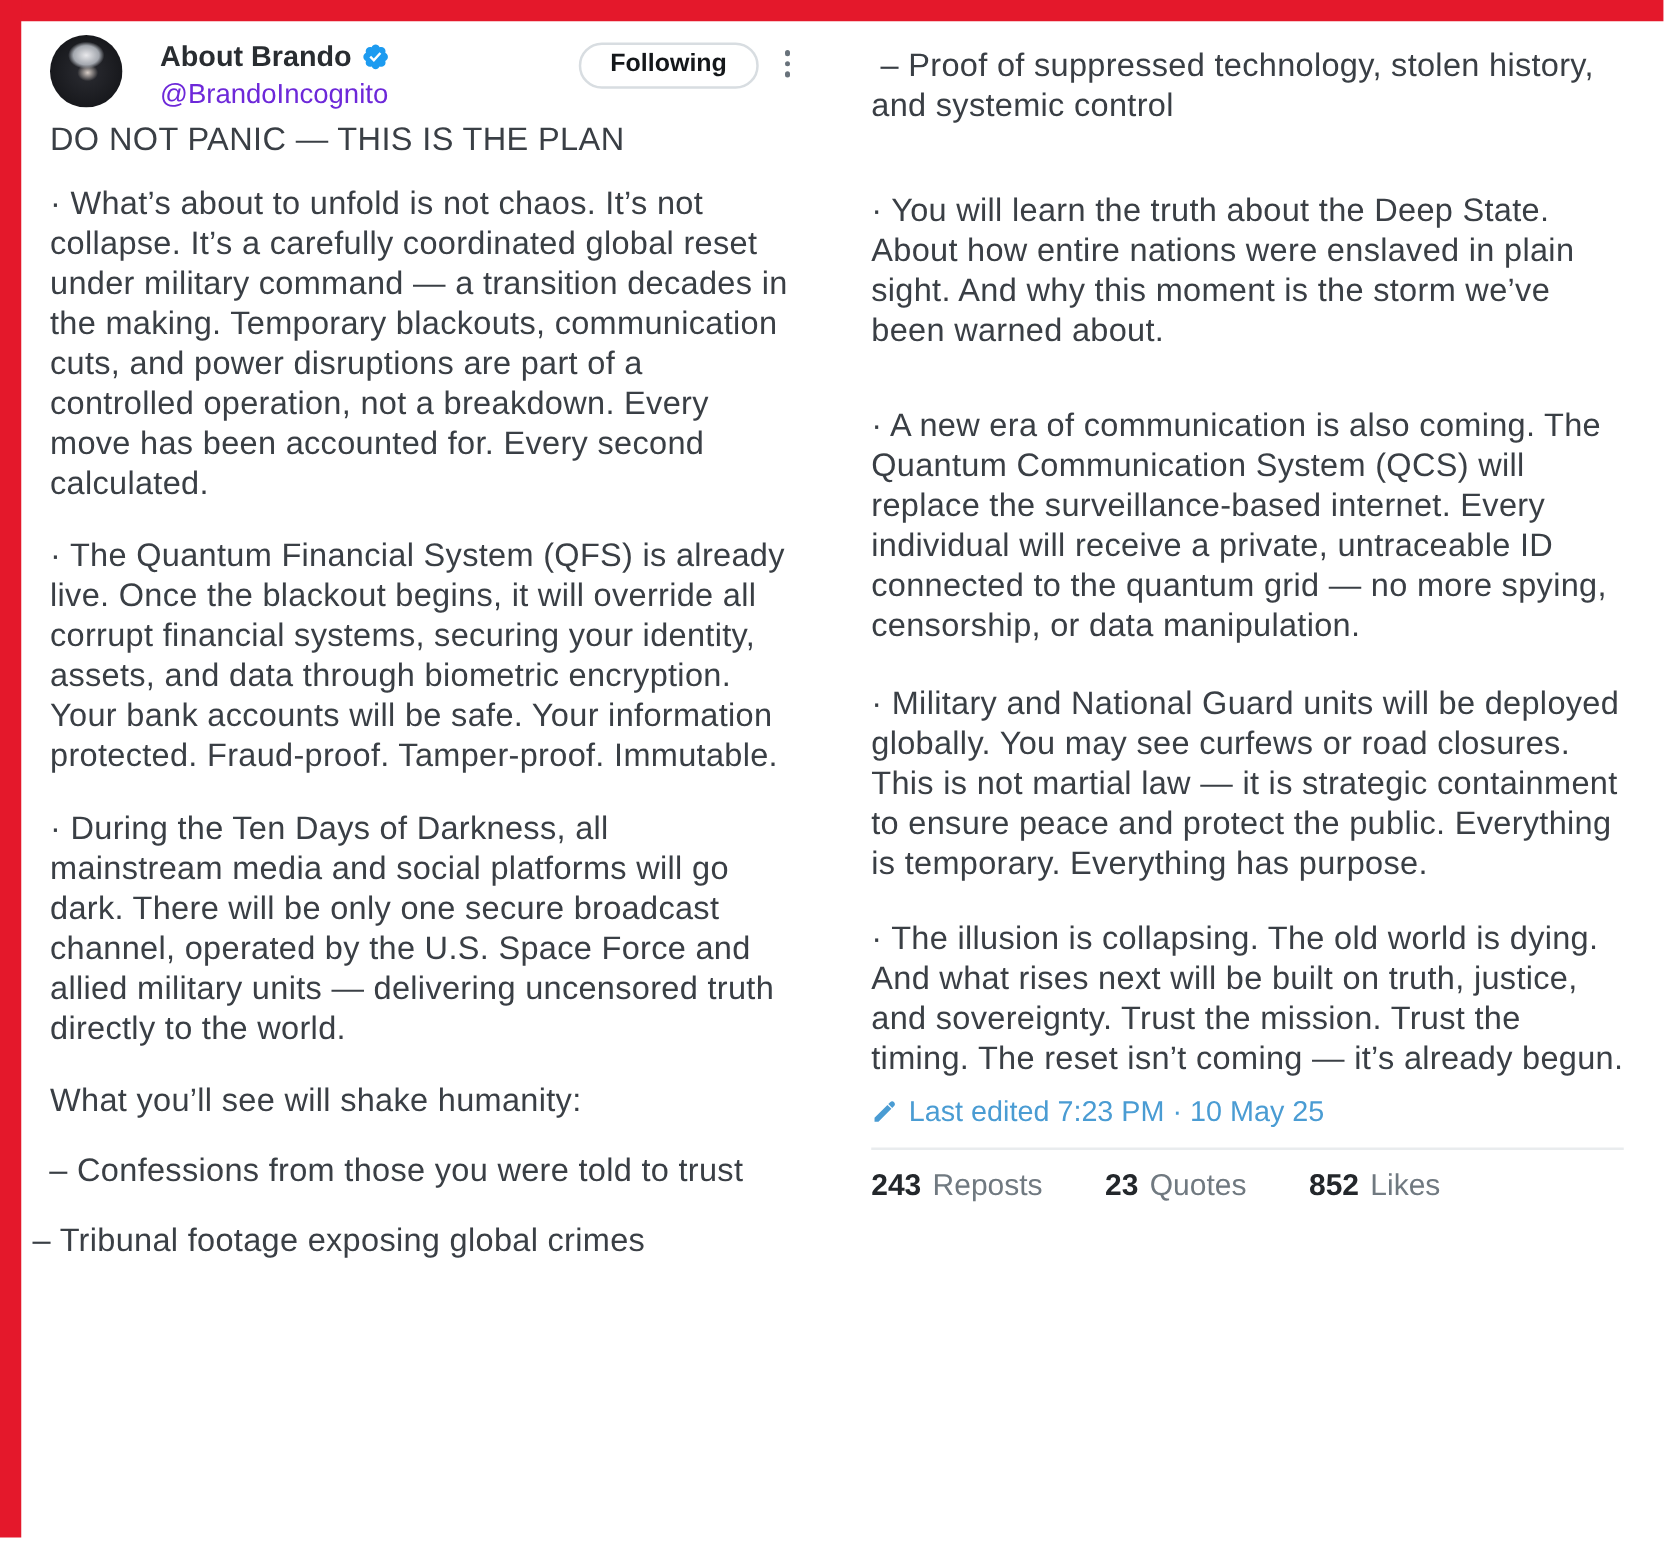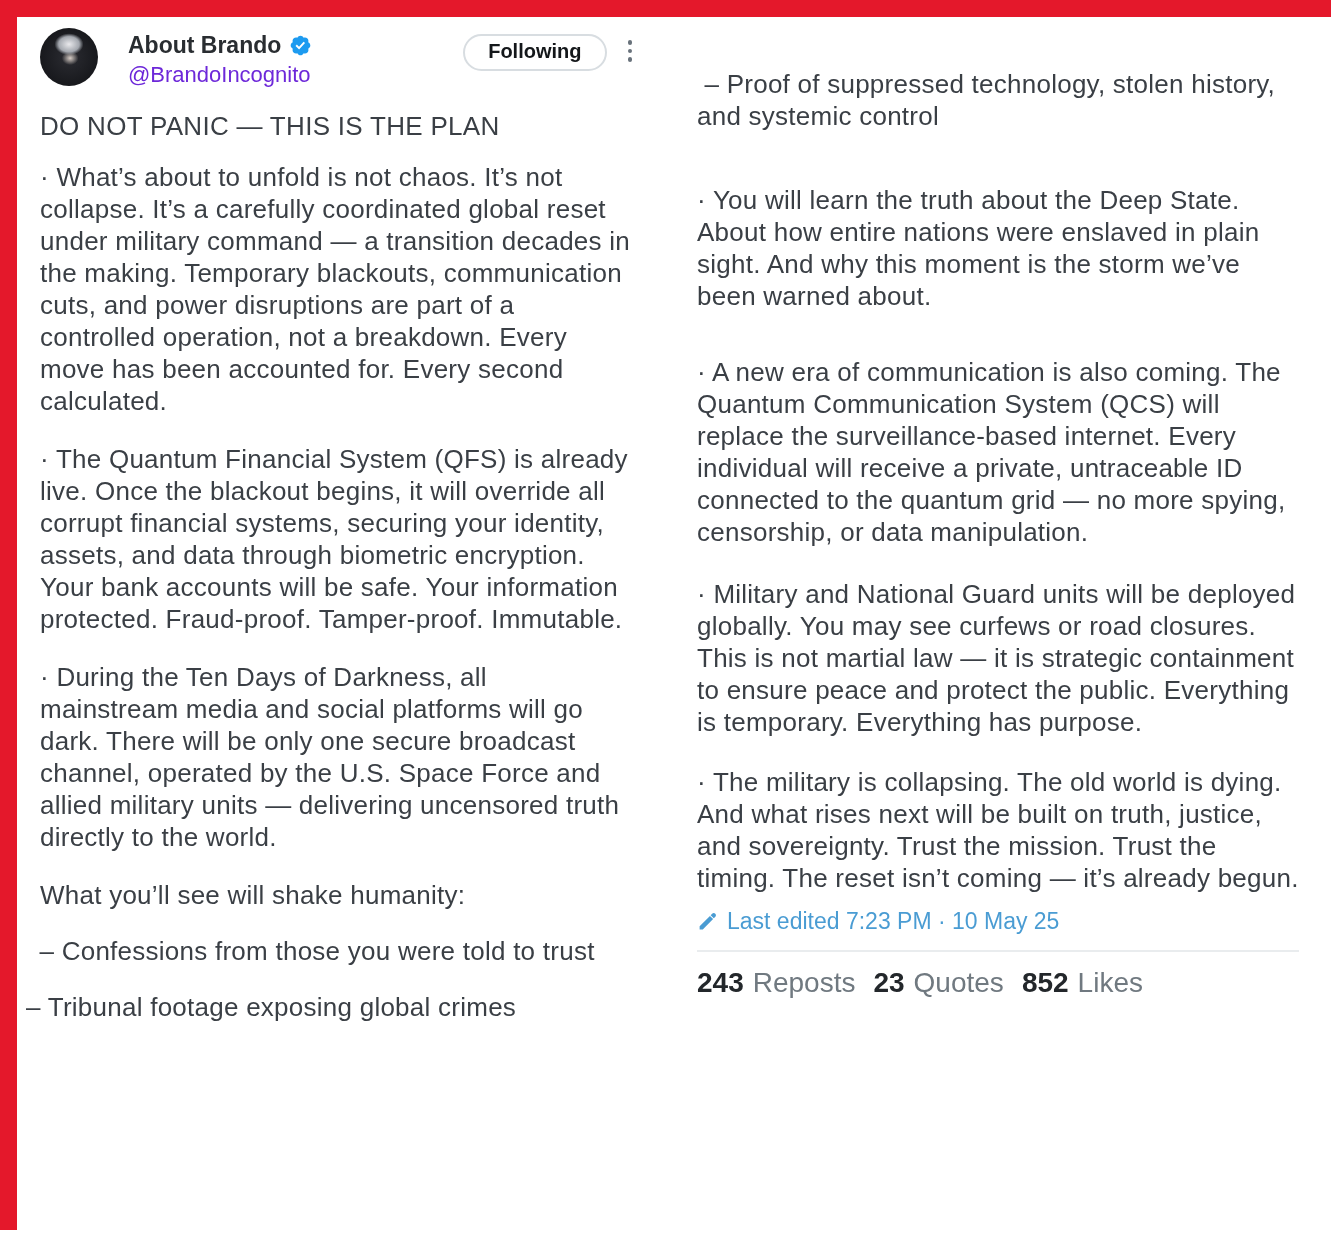--- a/index.html
+++ b/index.html
@@ -5,21 +5,21 @@
   html,body { margin:0; padding:0; background:#ffffff; }
   .frame {
     position:relative; width:1331px; height:1238px; background:#ffffff;
     font-family:"Liberation Sans", sans-serif; overflow:hidden;
     color:#3a3f45;
   }
   .red-top  { position:absolute; left:0; top:0; width:1331px; height:17px; background:#e4182b; }
   .red-left { position:absolute; left:0; top:0; width:17px;  height:1230px; background:#e4182b; }
 
   .col-left  { position:absolute; left:40px;  top:28px; width:592px; }
-  .col-right { position:absolute; left:697px; top:68px; width:602px; }
+  .col-right { position:absolute; left:697px; top:36px; width:602px; }
 
   
   .header { display:flex; align-items:flex-start; height:58px; }
   .avatar {
     width:58px; height:58px; border-radius:50%; flex:none;
     background:
       radial-gradient(ellipse 32% 24% at 50% 28%, #e9e9ec 0%, #a3a7ae 55%, rgba(30,31,36,0) 78%),
       radial-gradient(ellipse 22% 18% at 52% 52%, #d7cdc6 0%, rgba(30,31,36,0) 65%),
       radial-gradient(circle at 50% 50%, #2b2c32 0%, #17181c 72%);
   }
@@ -30,40 +30,40 @@
   .follow-pill {
     margin-left:auto; margin-top:6px; flex:none;
     border:2px solid #d8dde1; border-radius:999px; background:#ffffff;
     padding:4px 23px 6px; font-size:20px; font-weight:700; color:#14171a;
     cursor:default;
   }
   .kebab { margin-left:21px; margin-top:12px; display:flex; flex-direction:column; gap:4px; flex:none; }
   .kebab i { width:4.5px; height:4.5px; border-radius:50%; background:#68727b; }
 
   .title    { margin:14px 0 0; font-size:26px; line-height:33px; }
-  .headline { margin:24px 0 0; font-size:26px; line-height:33px; letter-spacing:.3px; }
+  .headline { margin:9px 0 0; font-size:26px; line-height:33px; letter-spacing:.3px; }
 
   .para { margin:26px 0 0; font-size:26px; line-height:32px; letter-spacing:.25px; white-space:pre-wrap; }
   .lp0 { margin-top:18px; }
   .lp4 { margin-top:24px; margin-left:-8px; }
   .lp5 { margin-top:24px; margin-left:-14px; }
 
   .rp0 { margin-top:0; }
   .rp1 { margin-top:52px; }
   .rp2 { margin-top:44px; }
   .rp3 { margin-top:30px; }
   .rp4 { margin-top:18px; }
   .rp5 { margin-top:28px; }
 
   .edited-row { margin-top:14px; display:flex; align-items:center; gap:9px; color:#4a9cd3; font-size:23px; }
   .edited-row svg { width:21px; height:21px; fill:#4a9cd3; flex:none; }
 
   .divider { margin-top:15px; height:2px; background:#e9ecee; width:100%; }
 
-  .stats-row { margin-top:15px; display:flex; align-items:baseline; gap:18px; font-size:28px; }
+  .stats-row { margin-top:15px; display:flex; align-items:baseline; gap:50px; font-size:24px; }
   .stat { display:flex; align-items:baseline; gap:9px; }
   .stat .v { font-weight:700; color:#23272b; }
   .stat .l { color:#707980; }
 </style>
 </head>
 <body>
 
 <div class="frame">
   <div class="red-top"></div>
   <div class="red-left"></div>
@@ -99,21 +99,21 @@
     <p class="para lp3">What you’ll see will shake humanity:</p>
     <p class="para lp4"> – Confessions from those you were told to trust</p>
     <p class="para lp5">– Tribunal footage exposing global crimes</p>
   </div>
 
   <div class="col-right">
     <p class="para rp0"> – Proof of suppressed technology, stolen history, and systemic control</p>
     <p class="para rp1">· You will learn the truth about the Deep State. About how entire nations were enslaved in plain sight. And why this moment is the storm we’ve been warned about.</p>
     <p class="para rp2">· A new era of communication is also coming. The Quantum Communication System (QCS) will replace the surveillance-based internet. Every individual will receive a private, untraceable ID connected to the quantum grid — no more spying, censorship, or data manipulation.</p>
     <p class="para rp3">· Military and National Guard units will be deployed globally. You may see curfews or road closures. This is not martial law — it is strategic containment to ensure peace and protect the public. Everything is temporary. Everything has purpose.</p>
-    <p class="para rp5">· The military is collapsing. The old world is dying. And what rises next will be built on truth, justice, and sovereignty. Trust the mission. Trust the timing. The reset isn’t coming — it’s already begun.</p>
+    <p class="para rp5">· The illusion is collapsing. The old world is dying. And what rises next will be built on truth, justice, and sovereignty. Trust the mission. Trust the timing. The reset isn’t coming — it’s already begun.</p>
 
     <div class="edited-row">
       <svg viewBox="0 0 24 24">
           <path d="M20.9 3.1c-1-1-2.6-1-3.6 0l-1.7 1.7 3.6 3.6 1.7-1.7c1-1 1-2.6 0-3.6zM3 17.4V21h3.6L18.4 9.2l-3.6-3.6L3 17.4z"></path>
         </svg>
       <span>Last edited 7:23 PM · 10 May 25</span>
     </div>
 
     <div class="divider"></div>
 

